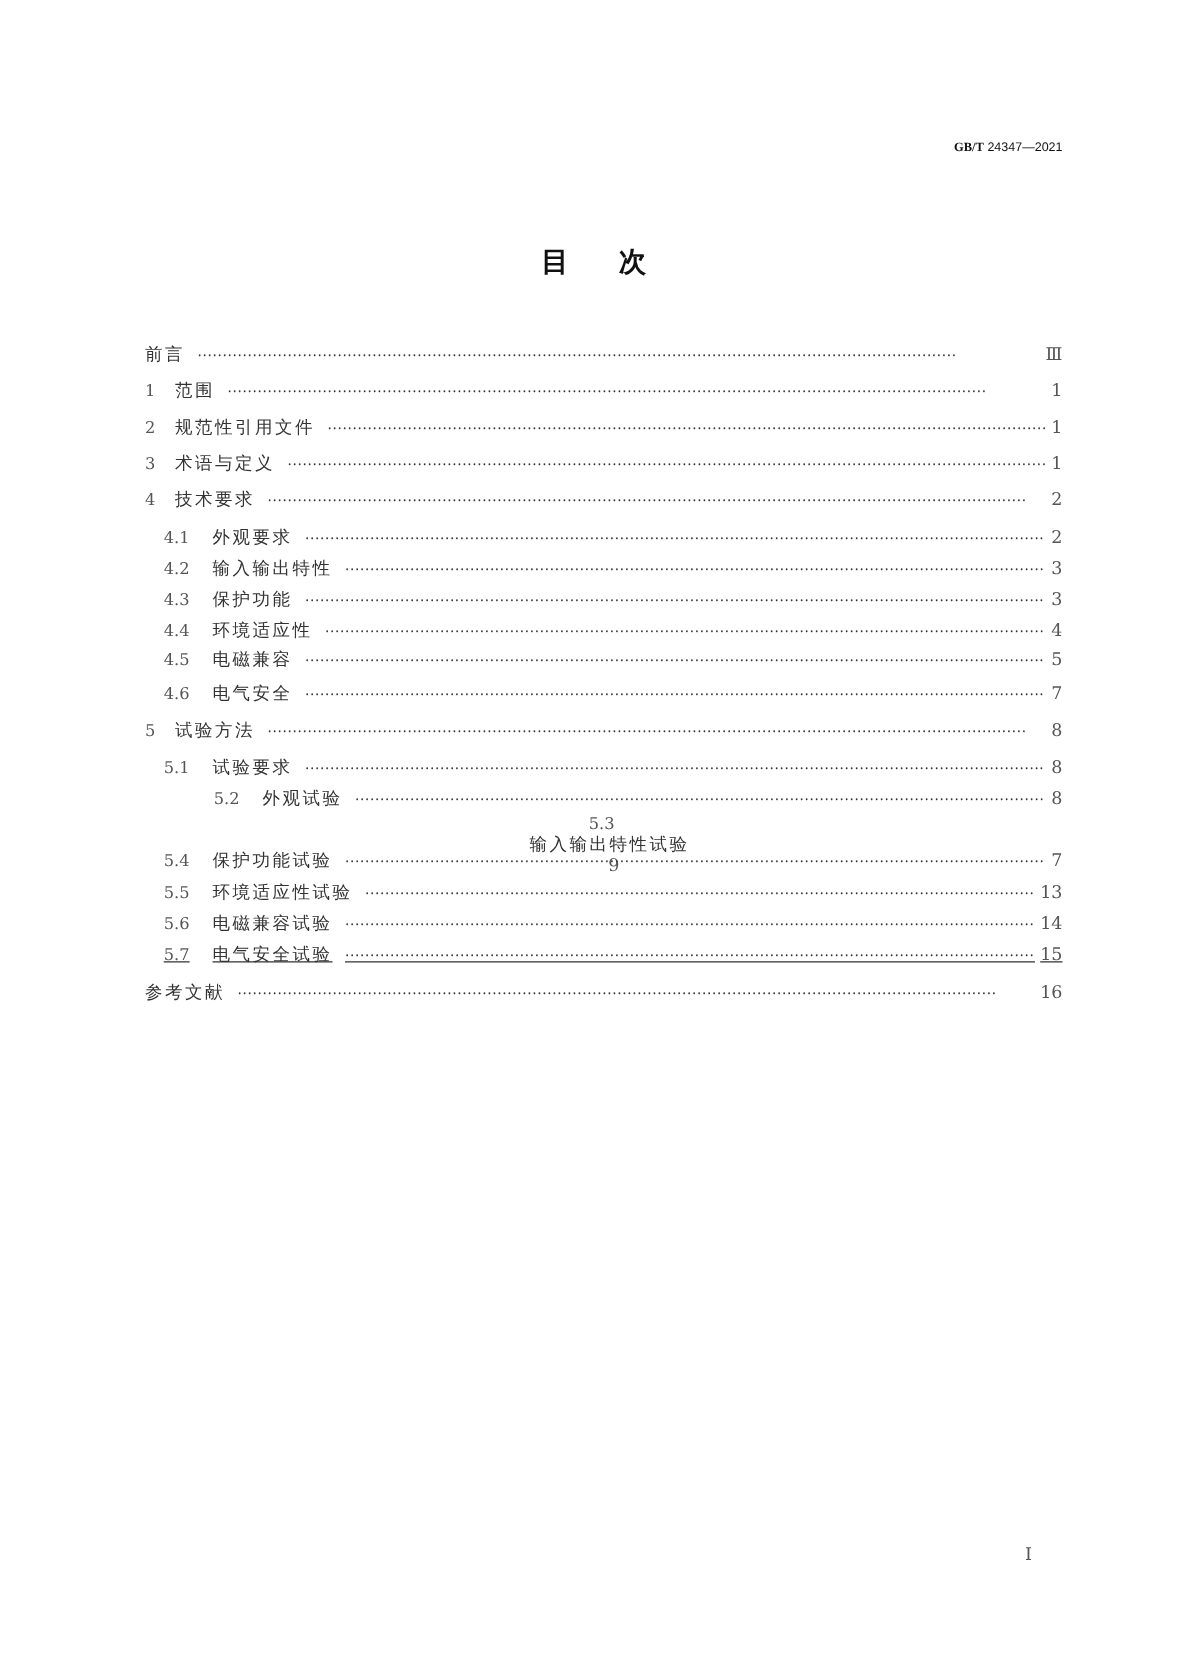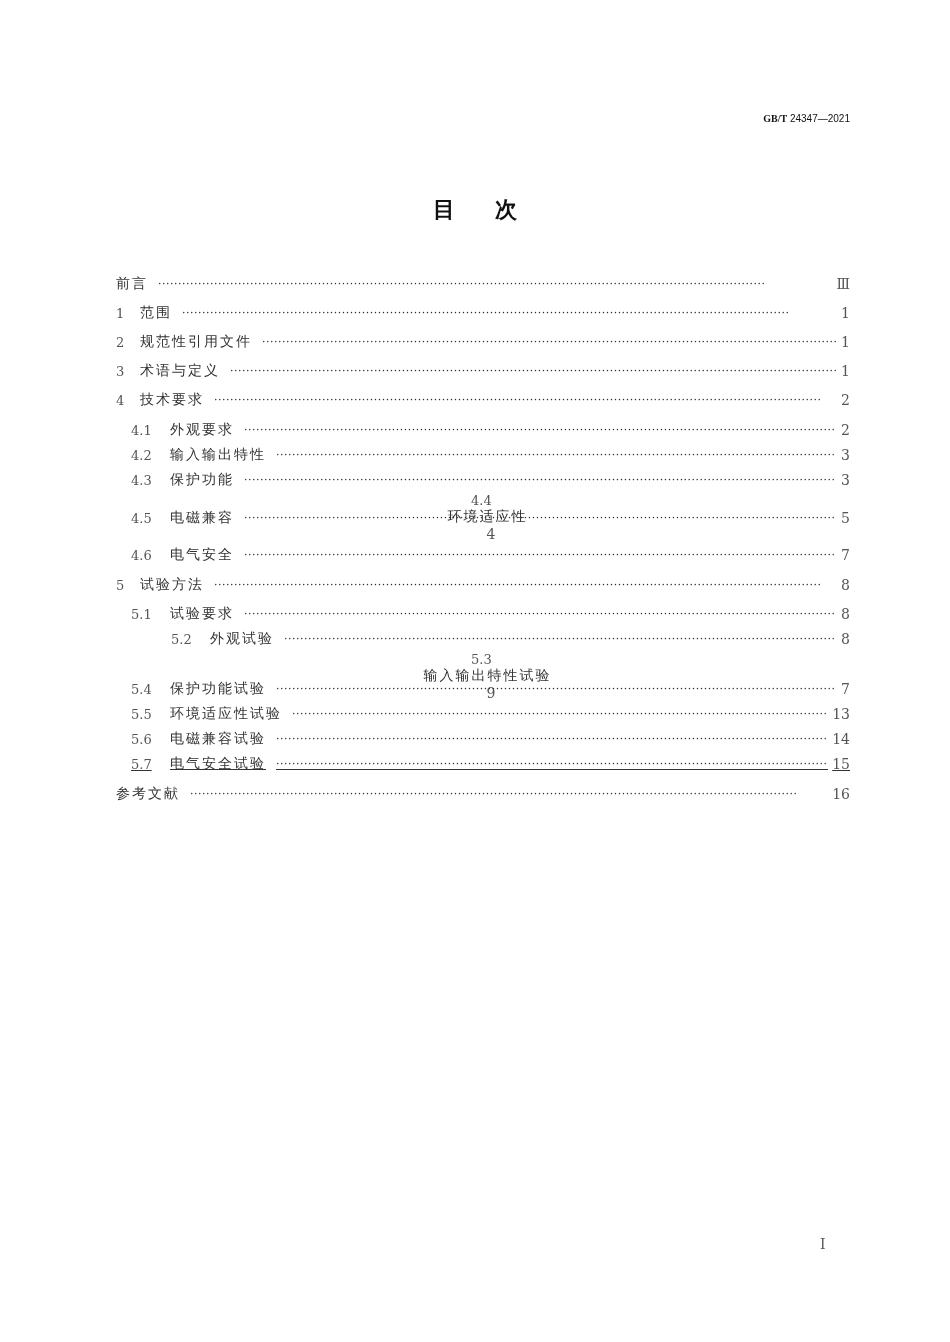--- a/index.html
+++ b/index.html
@@ -74,27 +74,27 @@
       <span class="label">输入输出特性</span>
       <span class="leader"></span>
       <span class="page">3</span>
     </div>
     <div class="row sub" style="top: 196px;">
       <span class="num">4.3</span>
       <span class="label">保护功能</span>
       <span class="leader"></span>
       <span class="page">3</span>
     </div>
-    <div class="row sub" style="top: 221px; flex-direction: column;">
+    <div class="row sub" style="top: 221px;">
       <span class="num">4.4</span>
       <span class="label">环境适应性</span>
       <span class="leader"></span>
       <span class="page">4</span>
     </div>
-    <div class="row sub" style="top: 234px;">
+    <div class="row sub" style="top: 244px;">
       <span class="num">4.5</span>
       <span class="label">电磁兼容</span>
       <span class="leader"></span>
       <span class="page">5</span>
     </div>
     <div class="row sub" style="top: 271px;">
       <span class="num">4.6</span>
       <span class="label">电气安全</span>
       <span class="leader"></span>
       <span class="page">7</span>

